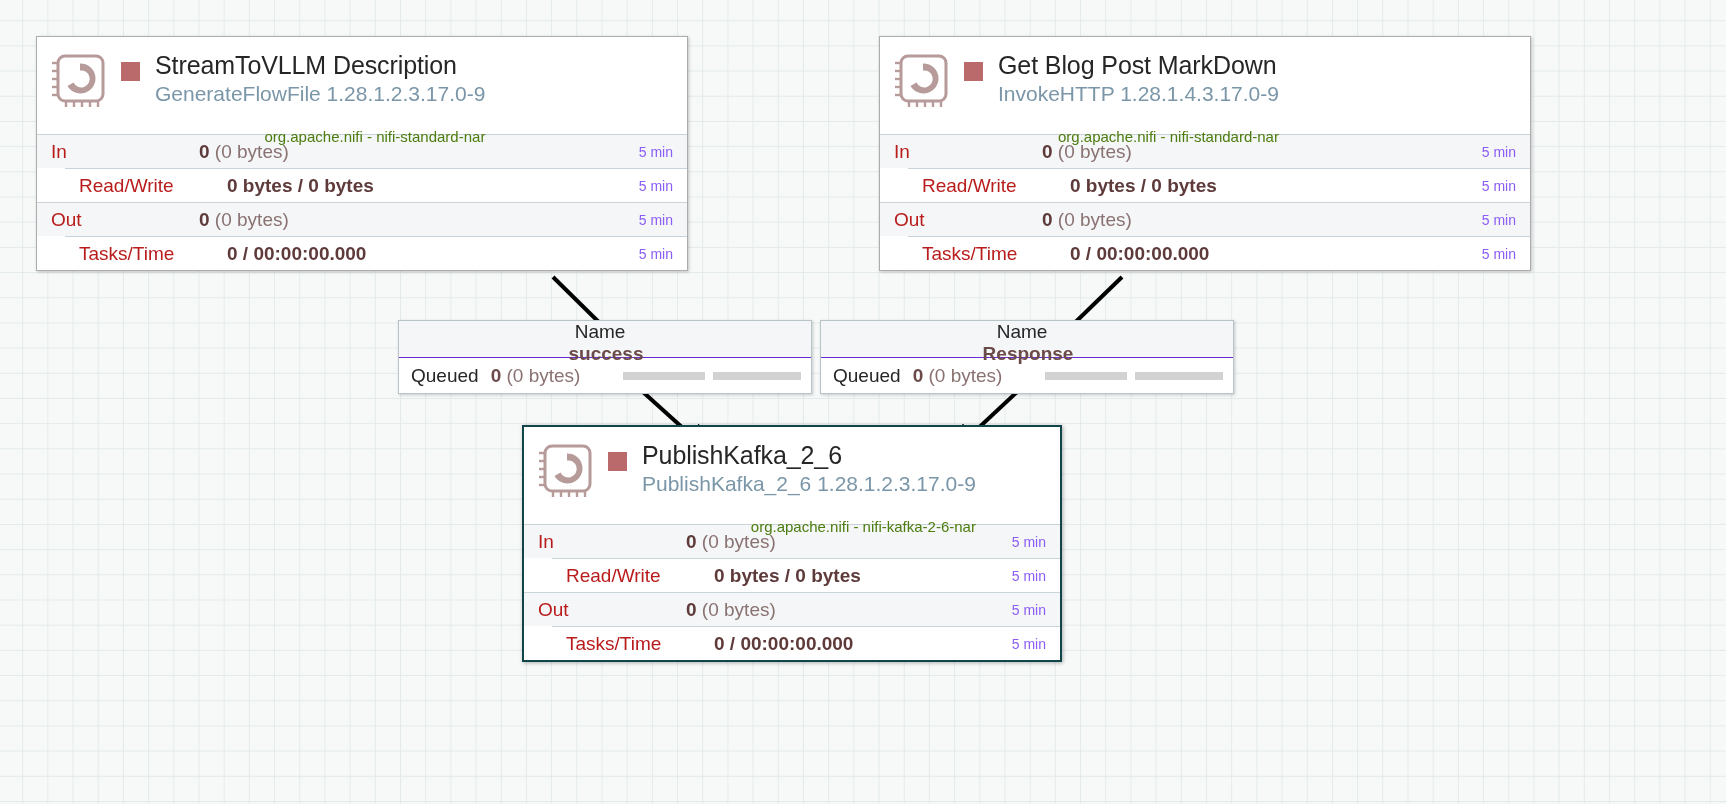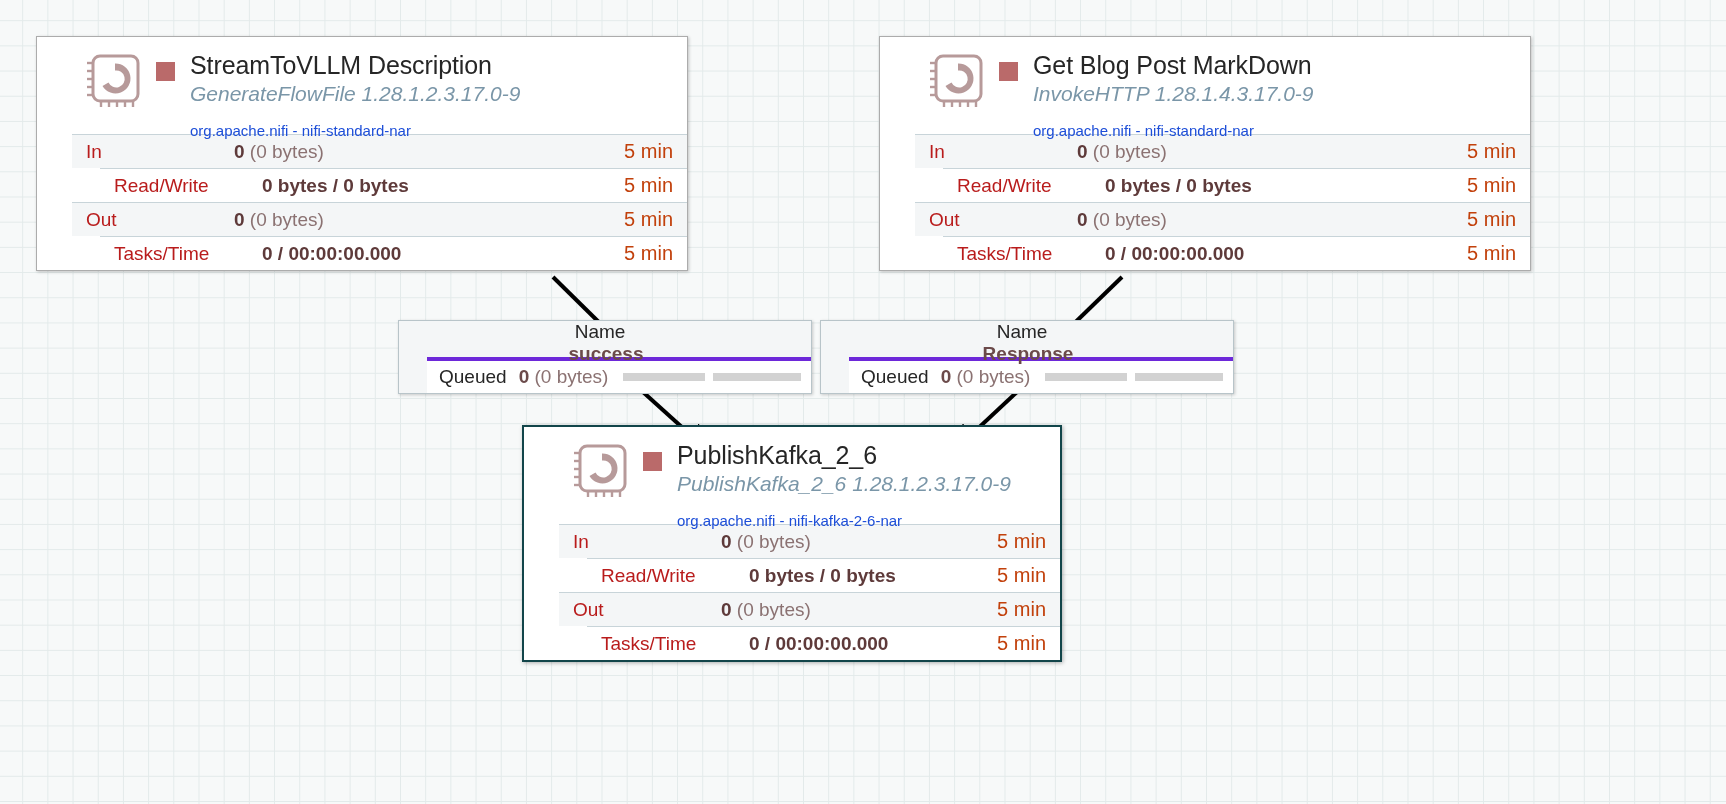--- a/index.html
+++ b/index.html
@@ -34,21 +34,20 @@
     inset: 0;
     pointer-events: none;
   }
 
   
   .processor {
     position: absolute;
     background: #ffffff;
     border: 1px solid #acacac;
     box-shadow: 1px 1px 3px rgba(0,0,0,0.22);
-    padding-left: 35px;
   }
   .processor.selected {
     border: 2px solid #12454a;
     box-shadow: 1px 1px 4px rgba(0,0,0,0.30);
   }
 
   .proc-head {
     display: flex;
     align-items: flex-start;
     padding: 11px 10px 9px 12px;
@@ -84,28 +83,28 @@
     font-weight: 400;
     white-space: nowrap;
     letter-spacing: -0.1px;
   }
   .proc-type {
     font-size: 21px;
     line-height: 25px;
     color: #7a96a8;
     white-space: nowrap;
     margin-top: 1px;
-    font-style: italic;
   }
   .proc-bundle {
     font-size: 15px;
     line-height: 19px;
-    color: #1d4ed8;
-    white-space: nowrap;
-    margin-top: 15px;
+    color: #4d7c0f;
+    white-space: nowrap;
+    margin-top: 21px;
+    text-align: right;
   }
 
   
   .stats { width: 100%; }
 
   .stat-row {
     display: flex;
     align-items: center;
     height: 34px;
     border-top: 1px solid #c8d4d9;
@@ -124,22 +123,22 @@
   .stat-value {
     flex: 1 1 auto;
     color: #6b4a4a;
     font-size: 19px;
     white-space: nowrap;
   }
   .stat-value b { color: #5e3a3a; font-weight: 700; }
   .stat-value .muted { color: #8b7272; font-weight: 400; }
   .stat-time {
     flex: 0 0 auto;
-    color: #c2410c;
-    font-size: 20px;
+    color: #8b5cf6;
+    font-size: 14px;
     text-align: right;
   }
 
   
   .connection {
     position: absolute;
     background: #f4f6f7;
     border: 1px solid #b8c4c9;
     box-shadow: 1px 1px 3px rgba(0,0,0,0.20);
   }
@@ -147,22 +146,21 @@
     display: flex;
     align-items: center;
     height: 36px;
     padding: 0 10px 0 12px;
     font-size: 19px;
     white-space: nowrap;
   }
   .conn-row.name-row { background: #f4f6f7; flex-direction: column; }
   .conn-row.queued-row {
     background: #ffffff;
-    border-top: 4px solid #6d28d9;
-    margin-left: 28px;
+    border-top: 1px solid #6d28d9;
   }
   .conn-key { color: #262626; margin-right: 12px; }
   .conn-val { color: #6b4a4a; font-weight: 700; }
   .conn-val .muted { color: #8b7272; font-weight: 400; }
 
   .queue-bars {
     display: flex;
     align-items: center;
     gap: 8px;
     margin-left: auto;

